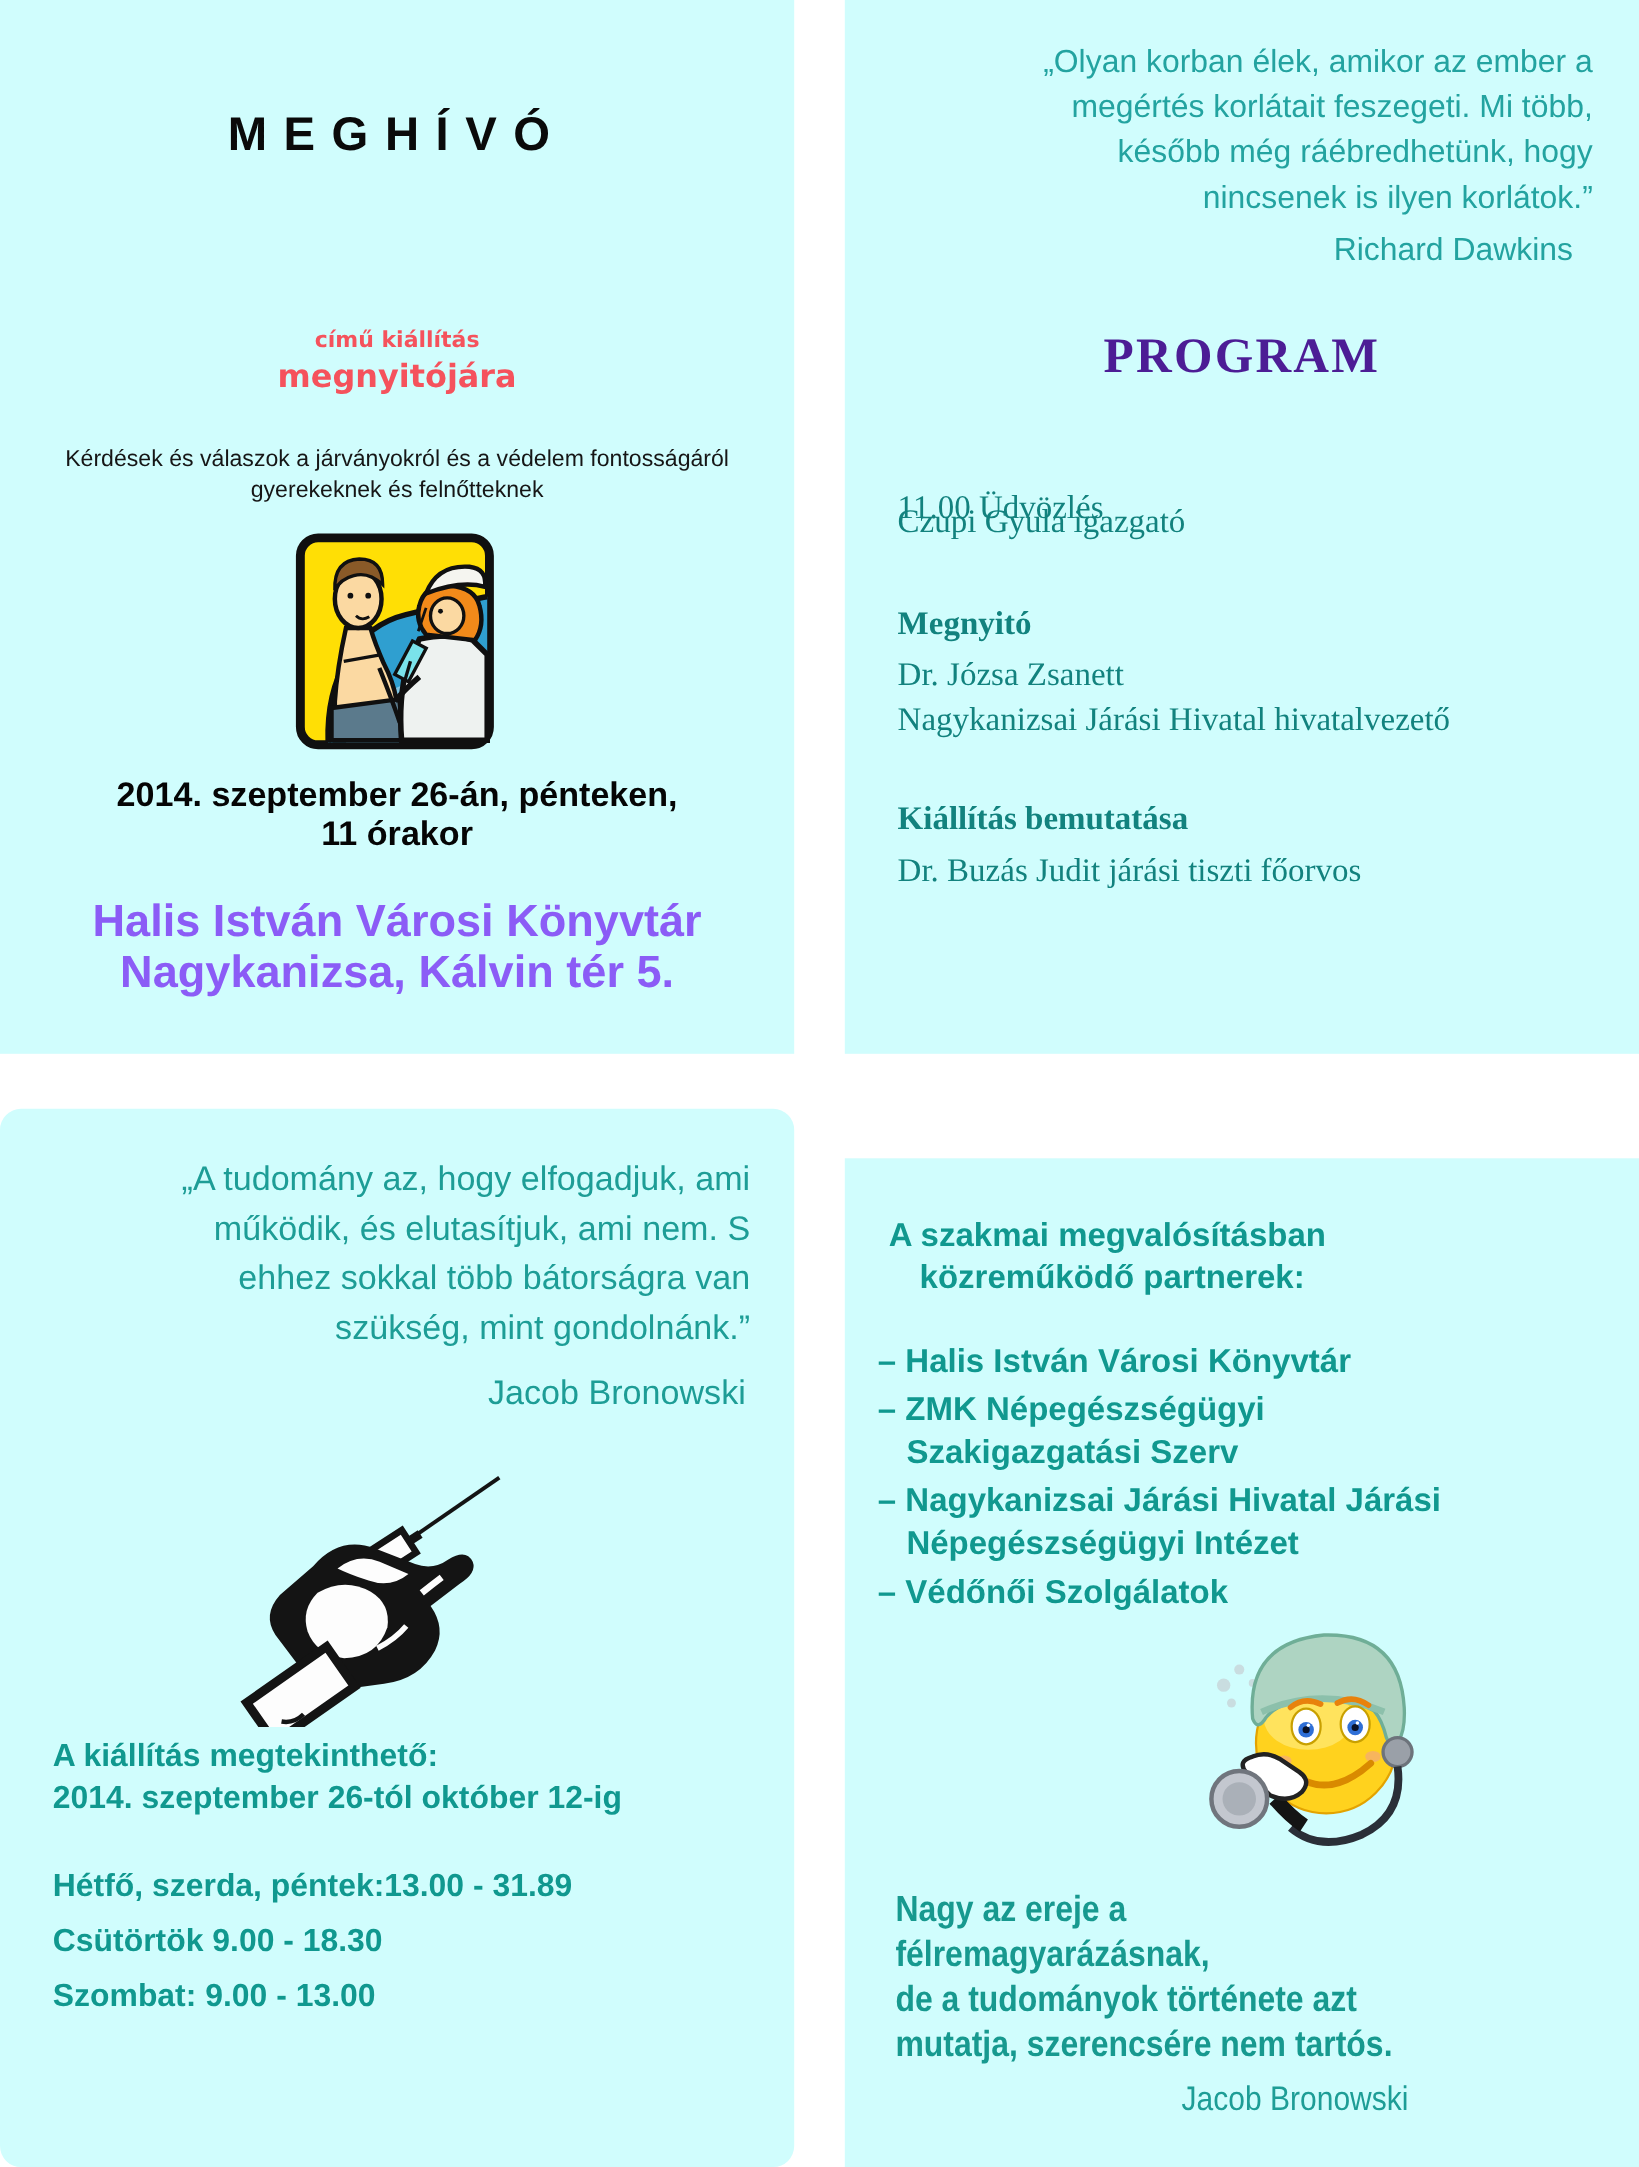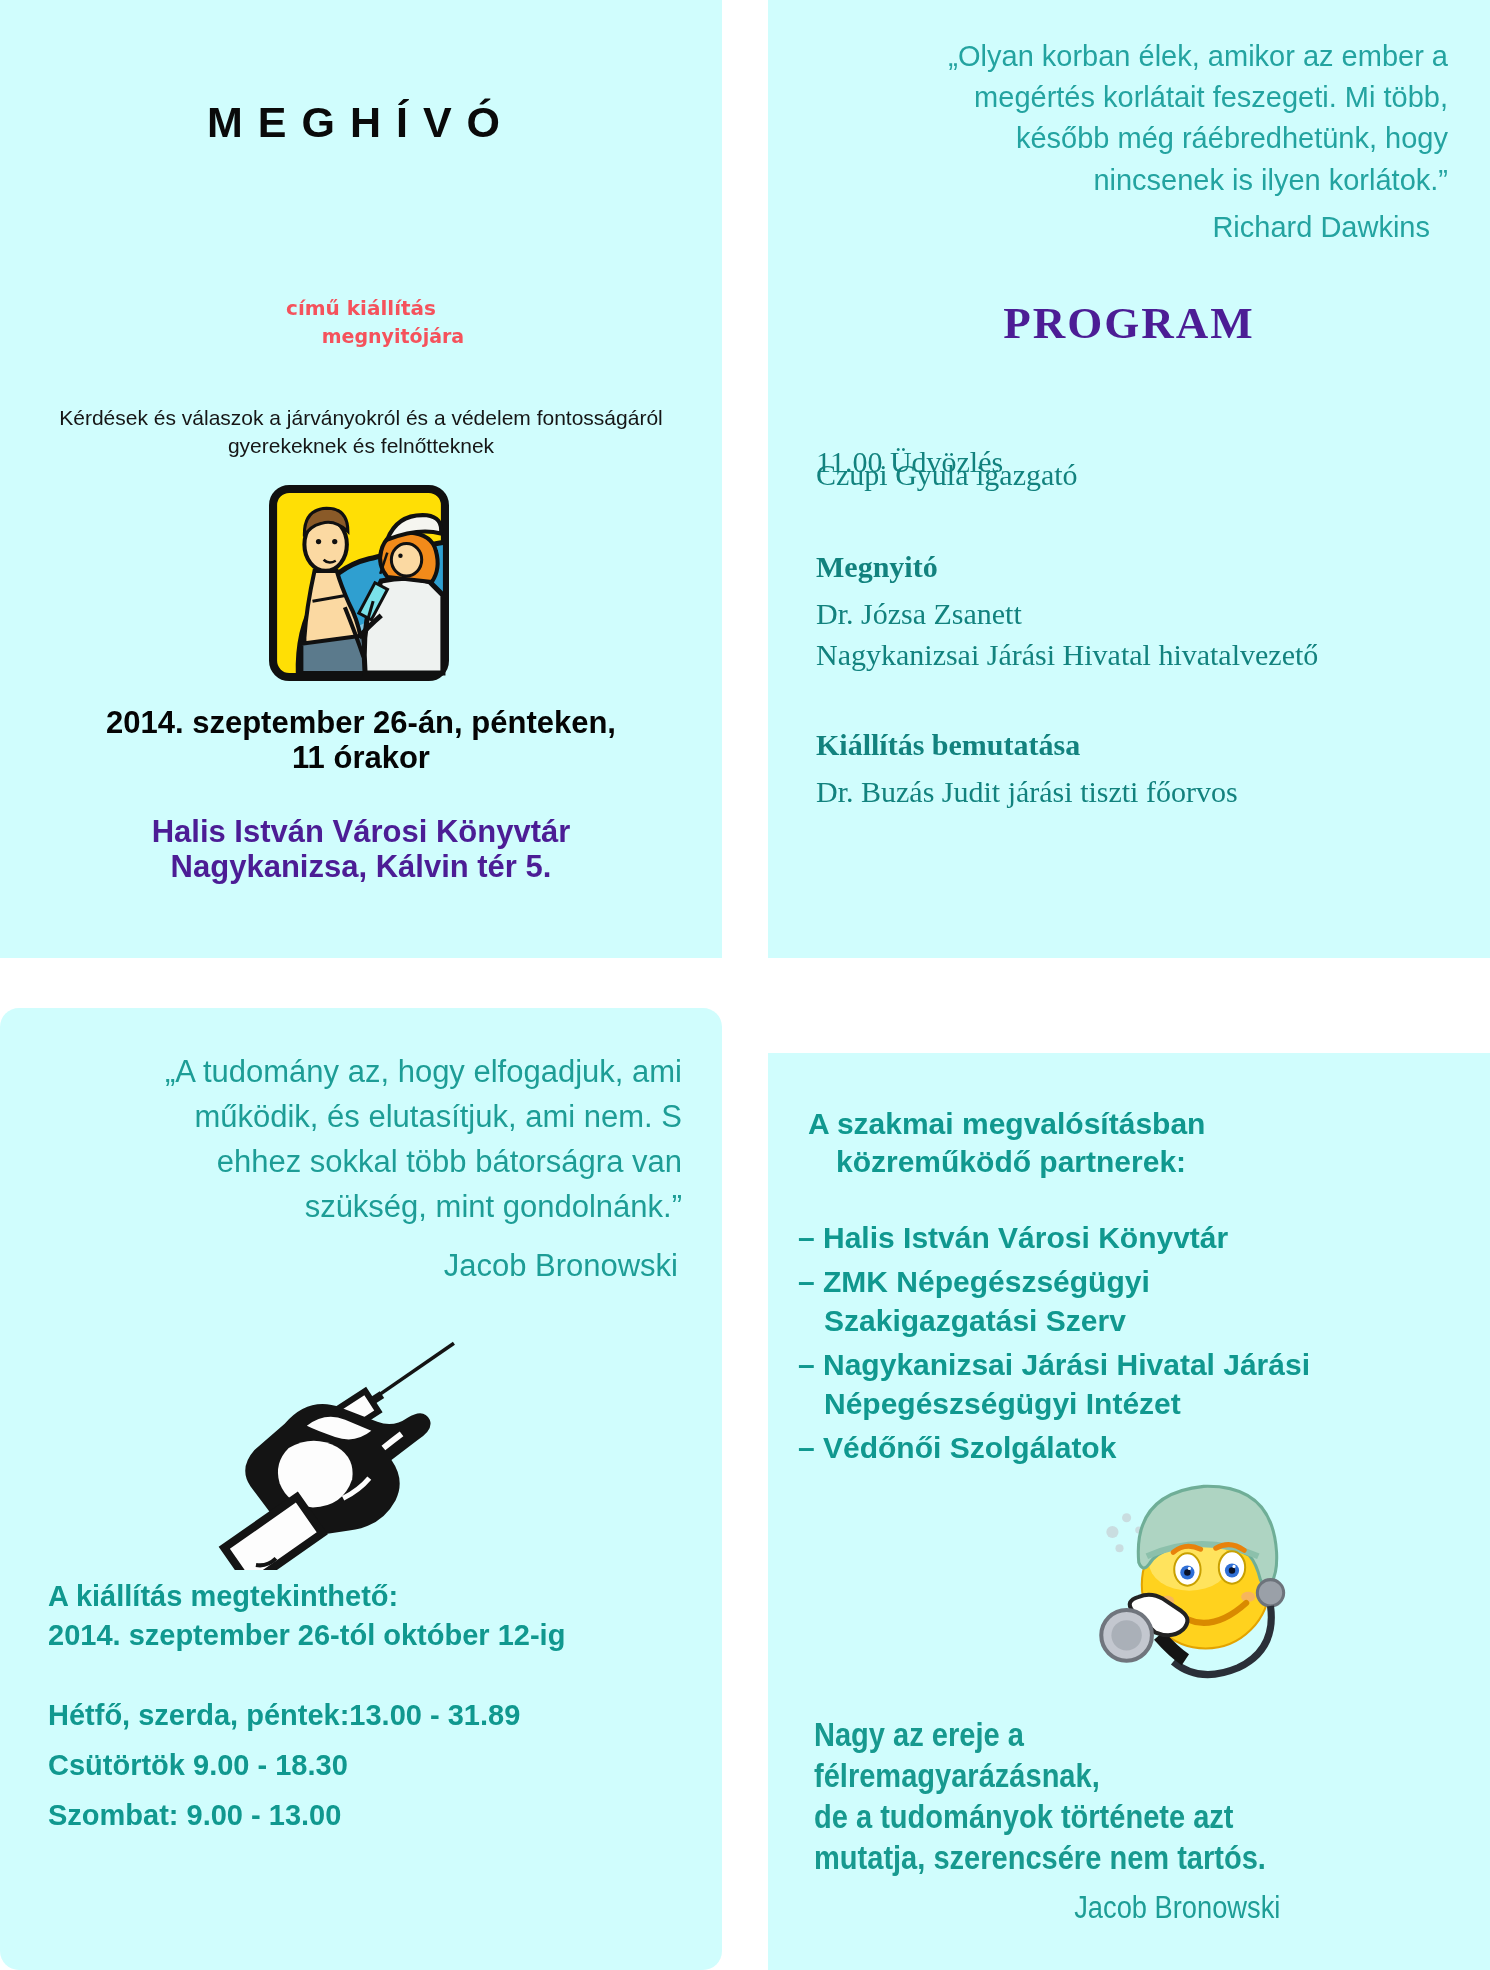--- a/index.html
+++ b/index.html
@@ -13,25 +13,25 @@
 
   .abs{position:absolute;}
   .ctr{left:0;width:100%;text-align:center;}
 
   
   .main-title{top:98px;font-size:43px;font-weight:bold;letter-spacing:15px;color:#0a0a0a;
               font-family:"Liberation Sans",sans-serif;}
   .pink{color:#f5525c;font-weight:bold;font-family:"DejaVu Sans",sans-serif;}
   .exhibit-title{top:247px;font-size:30px;}
   .exhibit-sub{top:296px;font-size:20px;}
-  .exhibit-sub2{top:325px;font-size:19px;margin-left:32px;}
+  .exhibit-sub2{top:325px;font-size:29px;}
   .desc{top:404px;font-size:21px;color:#161616;line-height:1.35;}
   .tl-img{left:268px;top:483px;width:182px;height:200px;}
   .date-block{top:706px;font-size:31px;font-weight:bold;color:#050505;line-height:1.12;}
-  .venue-block{top:815px;font-size:31px;font-weight:bold;color:#4c1d95;line-height:1.12;}
+  .venue-block{top:815px;font-size:41px;font-weight:bold;color:#8b5cf6;line-height:1.12;}
 
   
   .teal{color:#23a3a0;}
   .tealbold{color:#10988f;font-weight:bold;}
   .tr-quote{top:36px;right:42px;left:60px;text-align:right;font-size:29px;line-height:1.42;}
   .tr-quote-author{margin-top:6px;padding-right:18px;}
   .program-title{top:297px;font-family:"Liberation Serif",serif;font-weight:bold;
                  font-size:45px;letter-spacing:2px;color:#4c1d95;}
   .prog{left:48px;right:20px;font-family:"Liberation Serif",serif;font-size:30px;color:#12827e;}
   .p-i0h{top:414px;font-weight:normal;margin-top:31px;}

